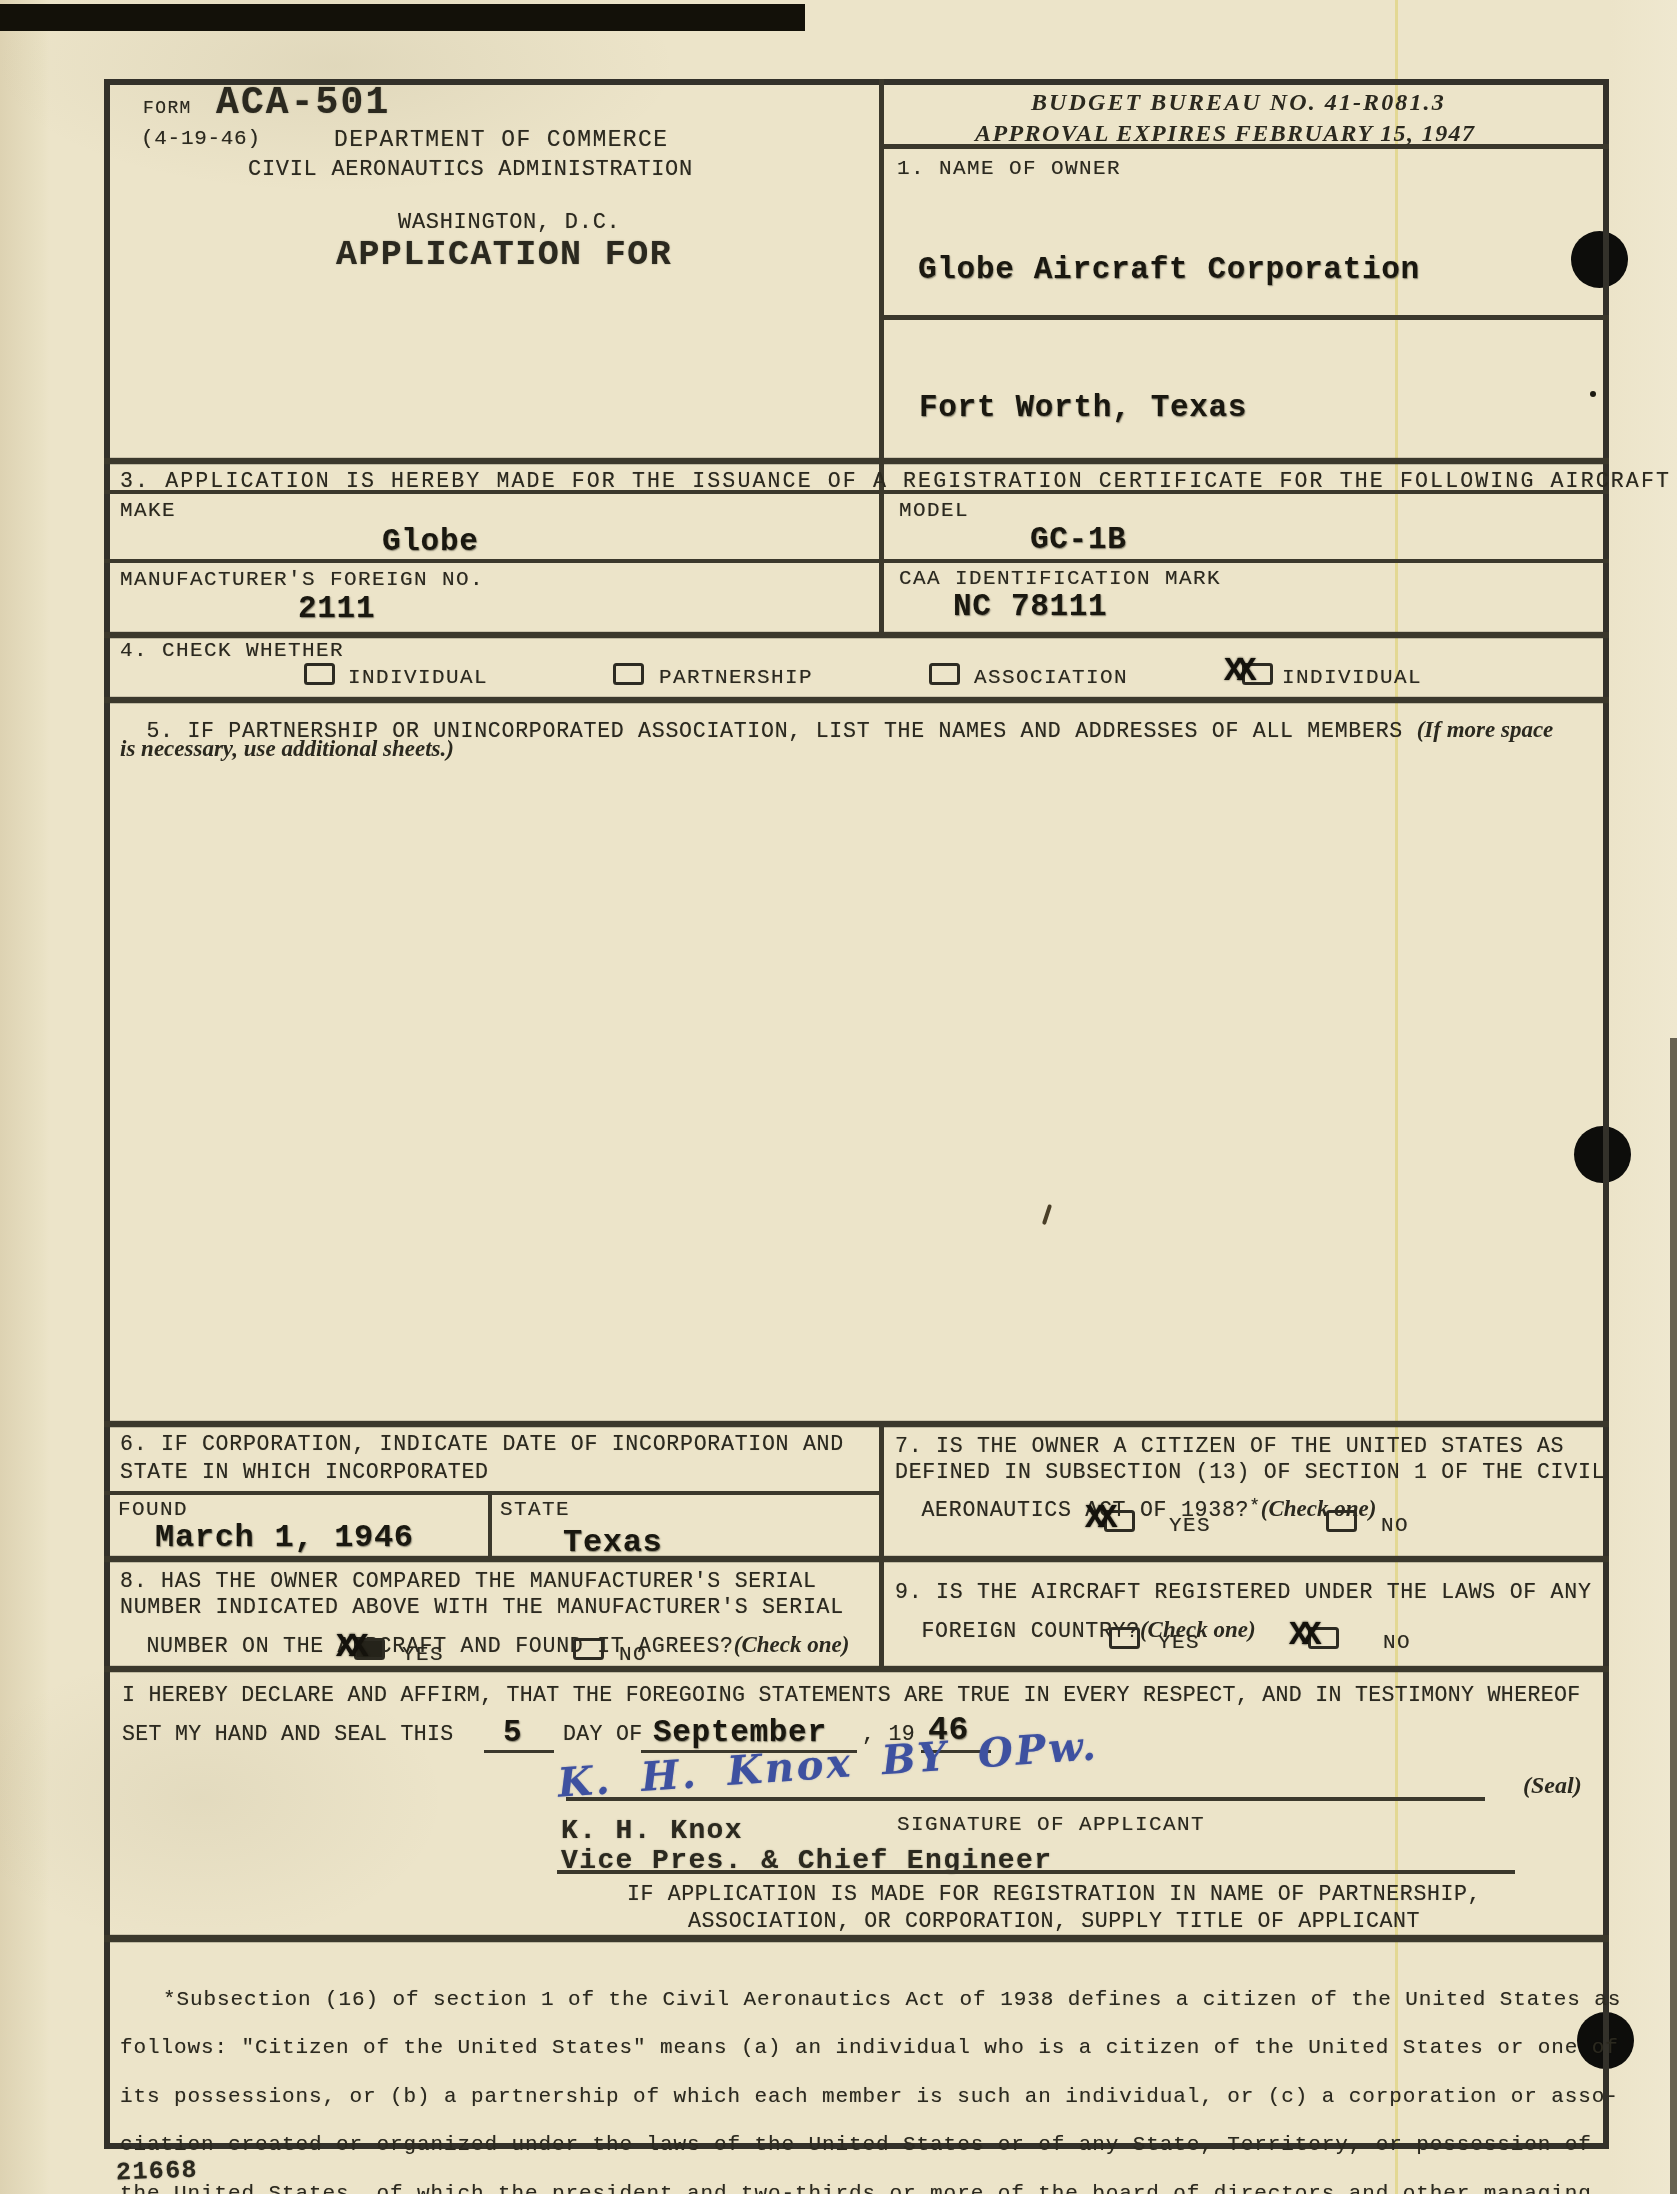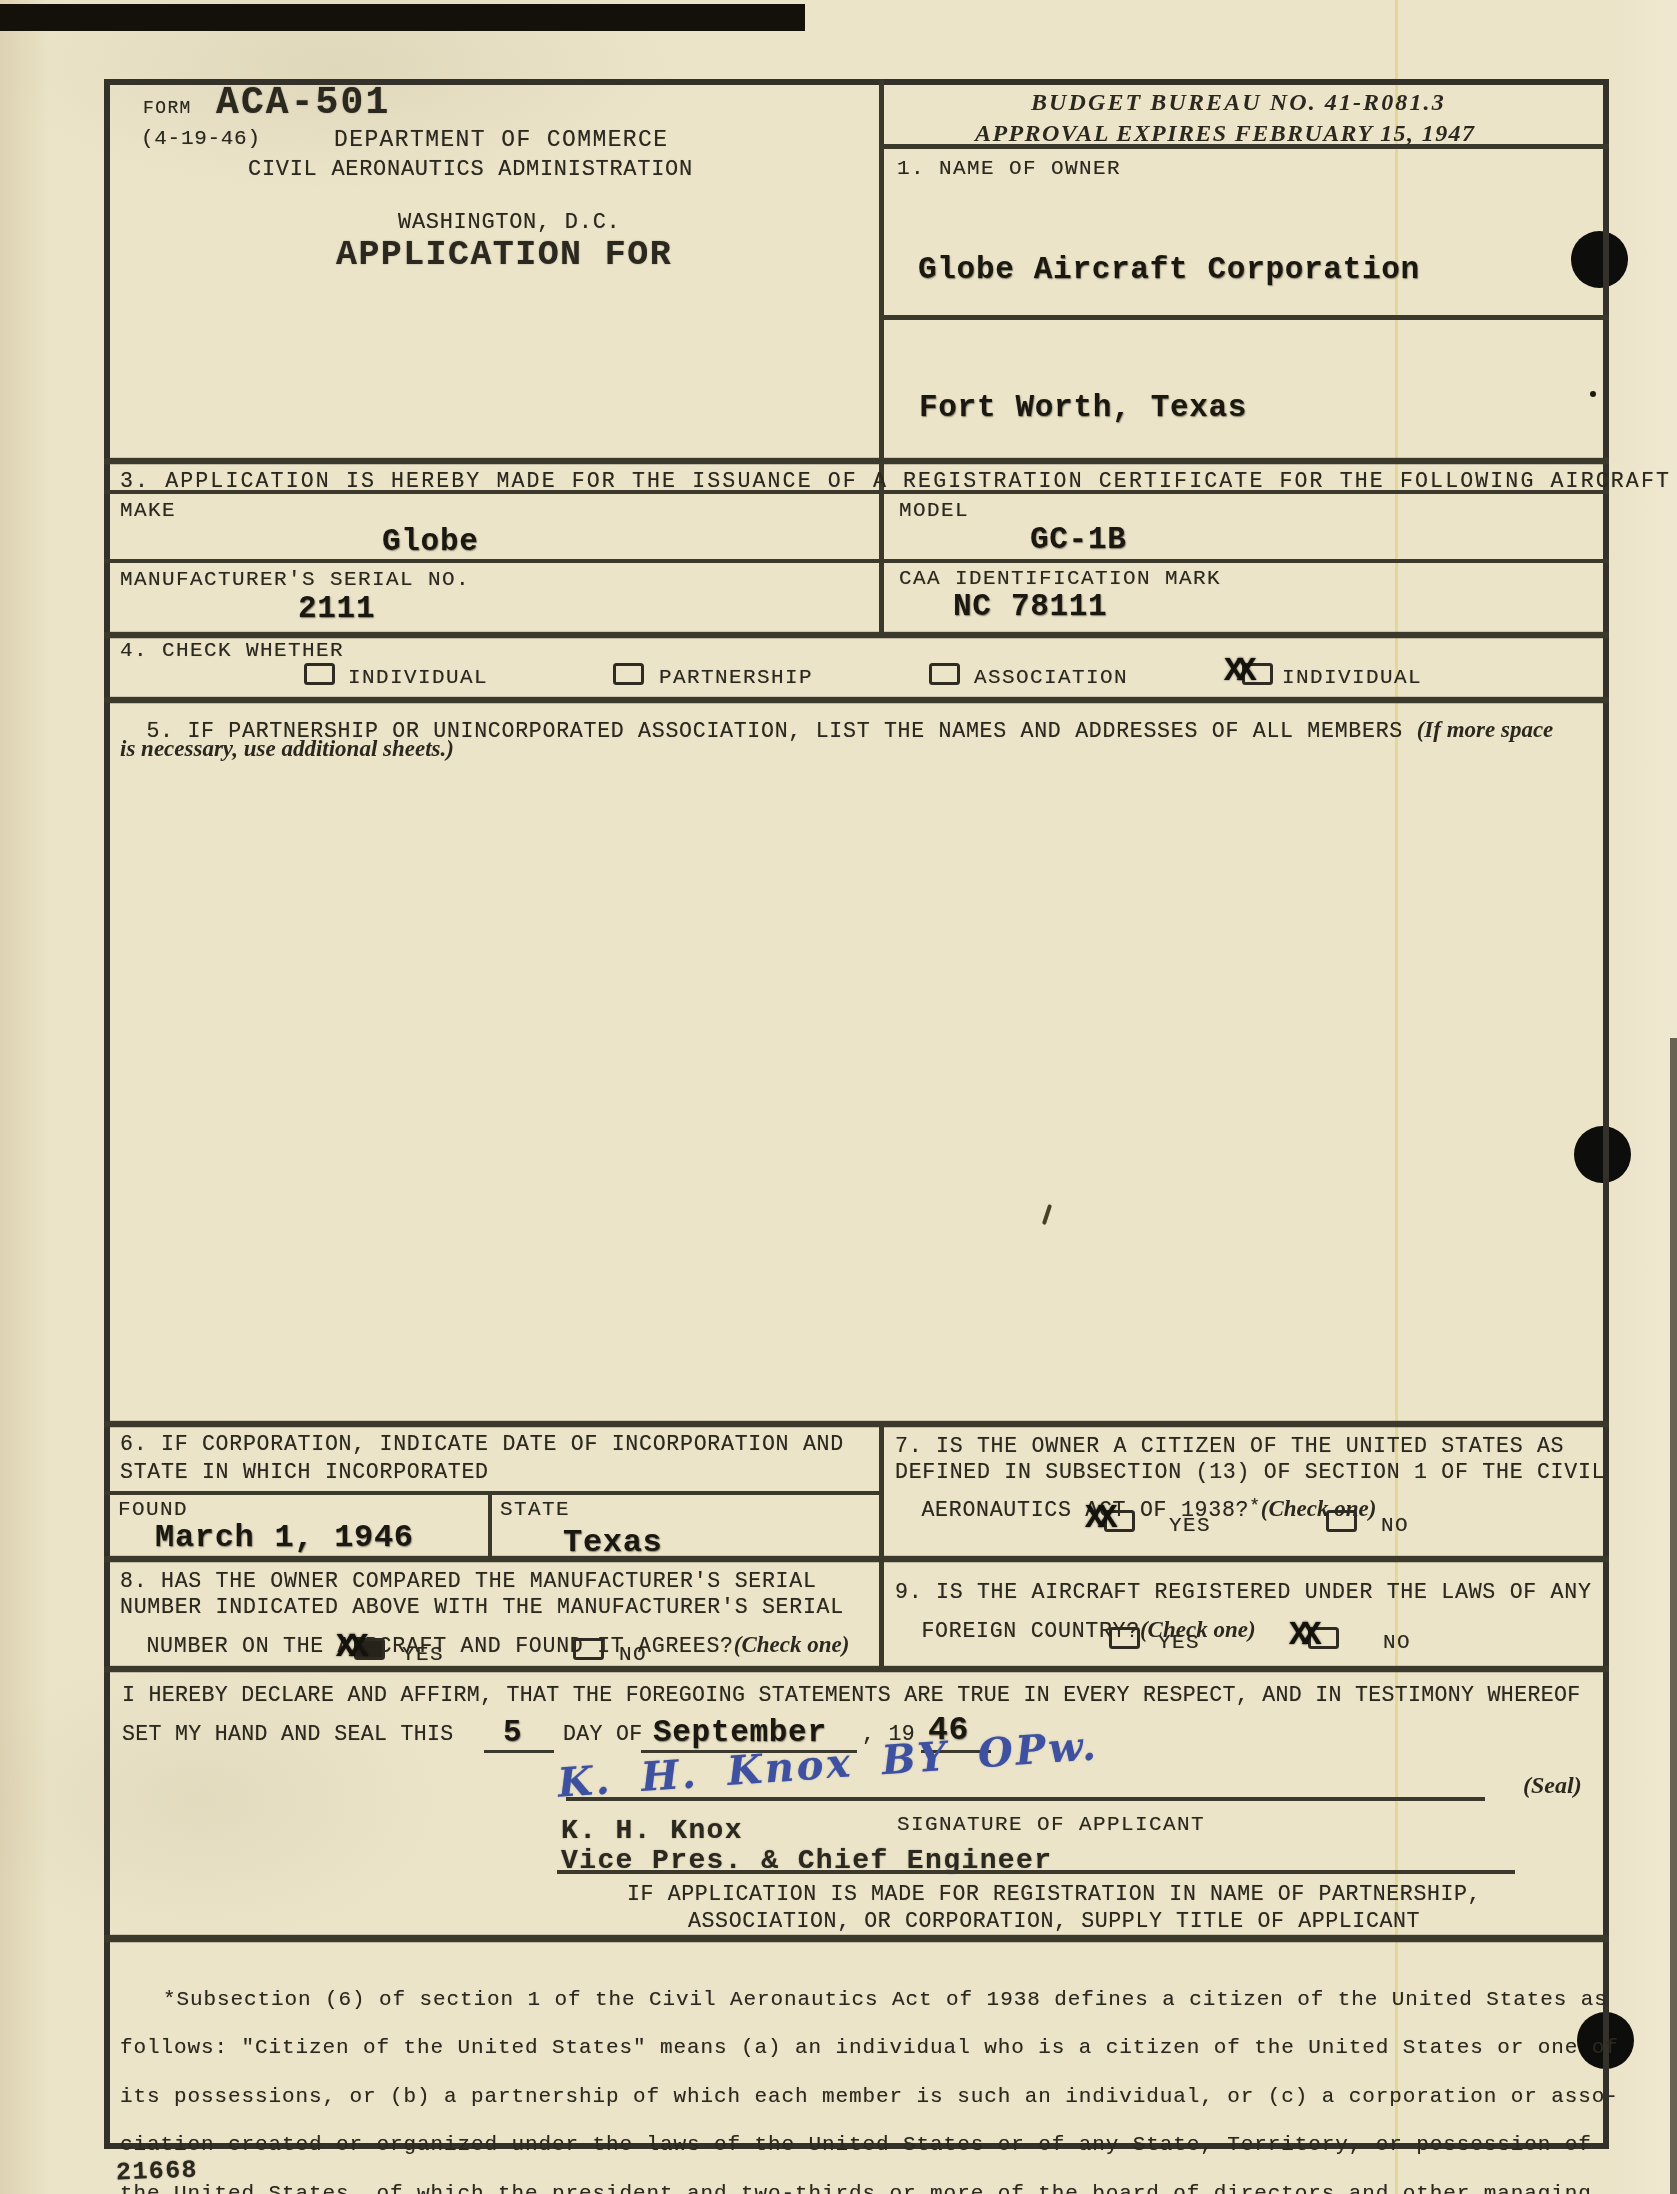--- a/index.html
+++ b/index.html
@@ -74,21 +74,21 @@
   <div class="abs lab" style="left:897px;top:157px;">1. NAME OF OWNER</div>
   <div class="abs val" style="left:918px;top:252px;">Globe Aircraft Corporation</div>
 
   <div class="abs val" style="left:919px;top:390px;">Fort Worth, Texas</div>
 
   <div class="abs hd" style="left:120px;top:469px;letter-spacing:2.1px;">3. APPLICATION IS HEREBY MADE FOR THE ISSUANCE OF A REGISTRATION CERTIFICATE FOR THE FOLLOWING AIRCRAFT</div>
   <div class="abs lab" style="left:120px;top:499px;">MAKE</div>
   <div class="abs val" style="left:382px;top:524px;">Globe</div>
   <div class="abs lab" style="left:899px;top:499px;">MODEL</div>
   <div class="abs val" style="left:1030px;top:522px;">GC-1B</div>
-  <div class="abs lab" style="left:120px;top:568px;">MANUFACTURER'S SERIAL NO.</div>
+  <div class="abs lab" style="left:120px;top:568px;">MANUFACTURER'S FOREIGN NO.</div>
   <div class="abs val" style="left:298px;top:591px;">2111</div>
   <div class="abs lab" style="left:899px;top:567px;">CAA IDENTIFICATION MARK</div>
   <div class="abs val" style="left:953px;top:589px;">NC 78111</div>
 
   <div class="abs lab" style="left:120px;top:639px;">4. CHECK WHETHER</div>
   <span class="cb" style="left:304px;top:663px;"></span>
   <div class="abs lab" style="left:348px;top:666px;">INDIVIDUAL</div>
   <span class="cb" style="left:613px;top:663px;"></span>
   <div class="abs lab" style="left:659px;top:666px;">PARTNERSHIP</div>
   <span class="cb" style="left:929px;top:663px;"></span>
@@ -156,21 +156,21 @@
   <div class="line" style="left:566px;top:1797px;width:919px;height:3.5px;"></div>
   <div class="abs ital" style="left:1523px;top:1772px;font-size:24px;">(Seal)</div>
   <div class="abs big" style="left:561px;top:1815px;font-size:28px;letter-spacing:1.4px;">K. H. Knox</div>
   <div class="abs lab" style="left:897px;top:1813px;">SIGNATURE OF APPLICANT</div>
   <div class="abs big" style="left:561px;top:1845px;font-size:28px;letter-spacing:1.4px;">Vice Pres. &amp; Chief Engineer</div>
   <div class="line" style="left:557px;top:1870px;width:958px;height:3.5px;"></div>
   <div class="abs hd" style="left:627px;top:1882px;letter-spacing:0.6px;">IF APPLICATION IS MADE FOR REGISTRATION IN NAME OF PARTNERSHIP,</div>
   <div class="abs hd" style="left:688px;top:1909px;letter-spacing:0.6px;">ASSOCIATION, OR CORPORATION, SUPPLY TITLE OF APPLICANT</div>
 
   <div class="abs" style="left:120px;top:1964px;">
-    <div class="fnote" style="padding-left:43px;">*Subsection (6) of section 1 of the Civil Aeronautics Act of 1938 defines a citizen of the United States as</div>
+    <div class="fnote" style="padding-left:43px;">*Subsection (16) of section 1 of the Civil Aeronautics Act of 1938 defines a citizen of the United States as</div>
     <div class="fnote">follows: "Citizen of the United States" means (a) an individual who is a citizen of the United States or one of</div>
     <div class="fnote">its possessions, or (b) a partnership of which each member is such an individual, or (c) a corporation or asso-</div>
     <div class="fnote">ciation created or organized under the laws of the United States or of any State, Territory, or possession of</div>
     <div class="fnote">the United States, of which the president and two-thirds or more of the board of directors and other managing</div>
     
     
   </div>
 
   <div class="abs big" style="left:116px;top:2157px;font-size:25px;letter-spacing:1.4px;transform:rotate(-2deg);">21668</div>
 

